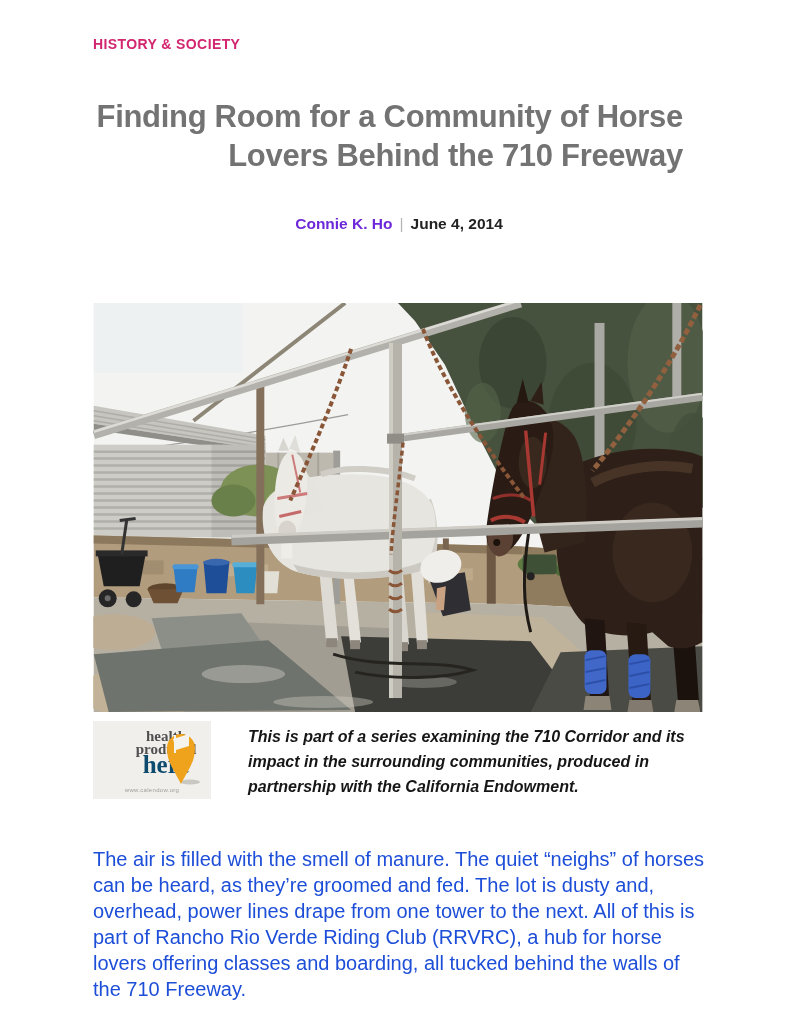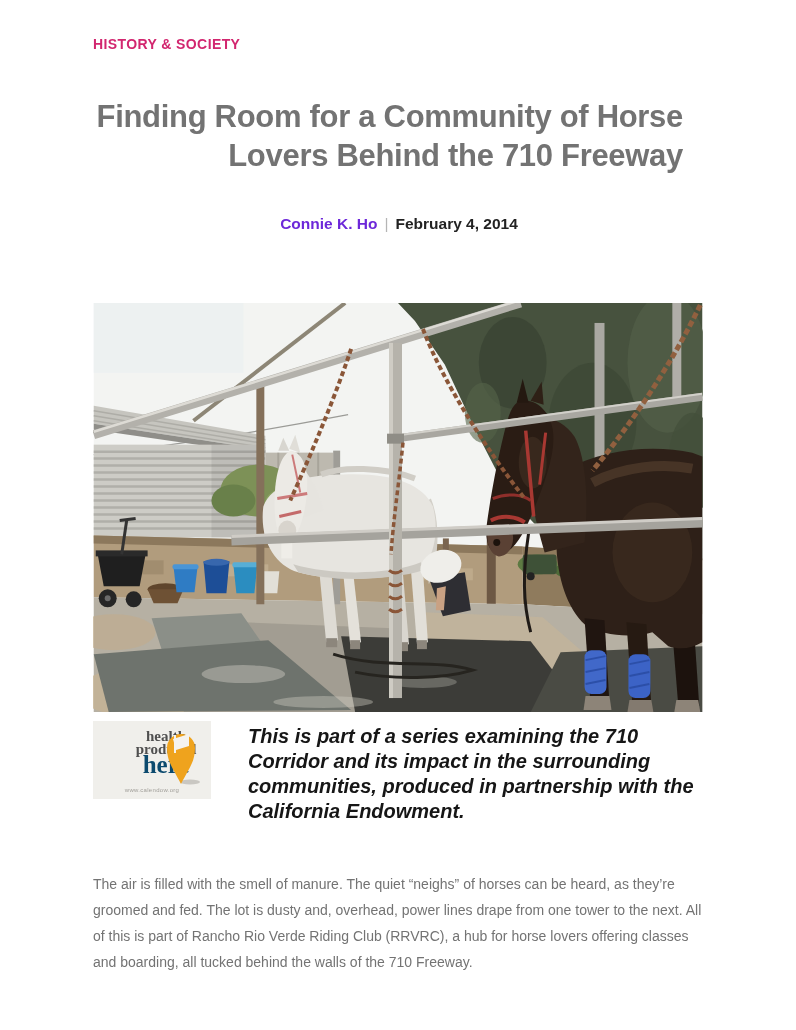--- a/index.html
+++ b/index.html
@@ -44,42 +44,42 @@
     color:#4f4f4f;line-height:13px;font-size:15px;font-weight:bold;padding-left:37px;
   }
   .logo-text .l3{color:#0c4a6e;font-size:25px;line-height:17px;}
   .logo-pin{position:absolute;right:8px;top:5px;}
   .logo-url{
     position:absolute;left:0;bottom:6px;width:100%;
     text-align:center;font-size:6px;color:#a09e99;letter-spacing:.3px;
   }
   .series-caption{
     margin-left:37px;width:472px;
-    font-size:20px;line-height:25px;
+    font-size:16px;line-height:25px;
     font-style:italic;font-weight:bold;
     color:#161616;
     padding-top:3px;
   }
   .body-text{
     margin-top:47px;width:612px;
-    font-size:14px;line-height:26px;color:#737373;
+    font-size:20px;line-height:26px;color:#1d4ed8;
   }
 </style>
 </head>
 <body>
 
 <div class="page">
   <div class="content">
 
     <div class="category">HISTORY &amp; SOCIETY</div>
 
     <h1 class="headline">Finding Room for a Community of Horse Lovers Behind the 710 Freeway</h1>
 
     <div class="byline">
-      <span class="author">Connie K. Ho</span><span class="sep">|</span><span class="date">February 4, 2014</span>
+      <span class="author">Connie K. Ho</span><span class="sep">|</span><span class="date">June 4, 2014</span>
     </div>
 
     <div class="photo-wrap">
       <svg width="610" height="409" viewBox="0 0 610 410" xmlns="http://www.w3.org/2000/svg">
 
         <rect x="0" y="0" width="610" height="410" fill="#f3f4f2"></rect>
         <rect x="0" y="0" width="150" height="70" fill="#e9eff1" opacity=".7"></rect>
 
         <path d="M305,0 L610,0 L610,258 L520,244 L452,232 L418,196 L383,128 L352,62 L322,18 Z" fill="#47523e"></path>
         <ellipse cx="420" cy="60" rx="34" ry="46" fill="#3a4433" opacity=".8"></ellipse>

